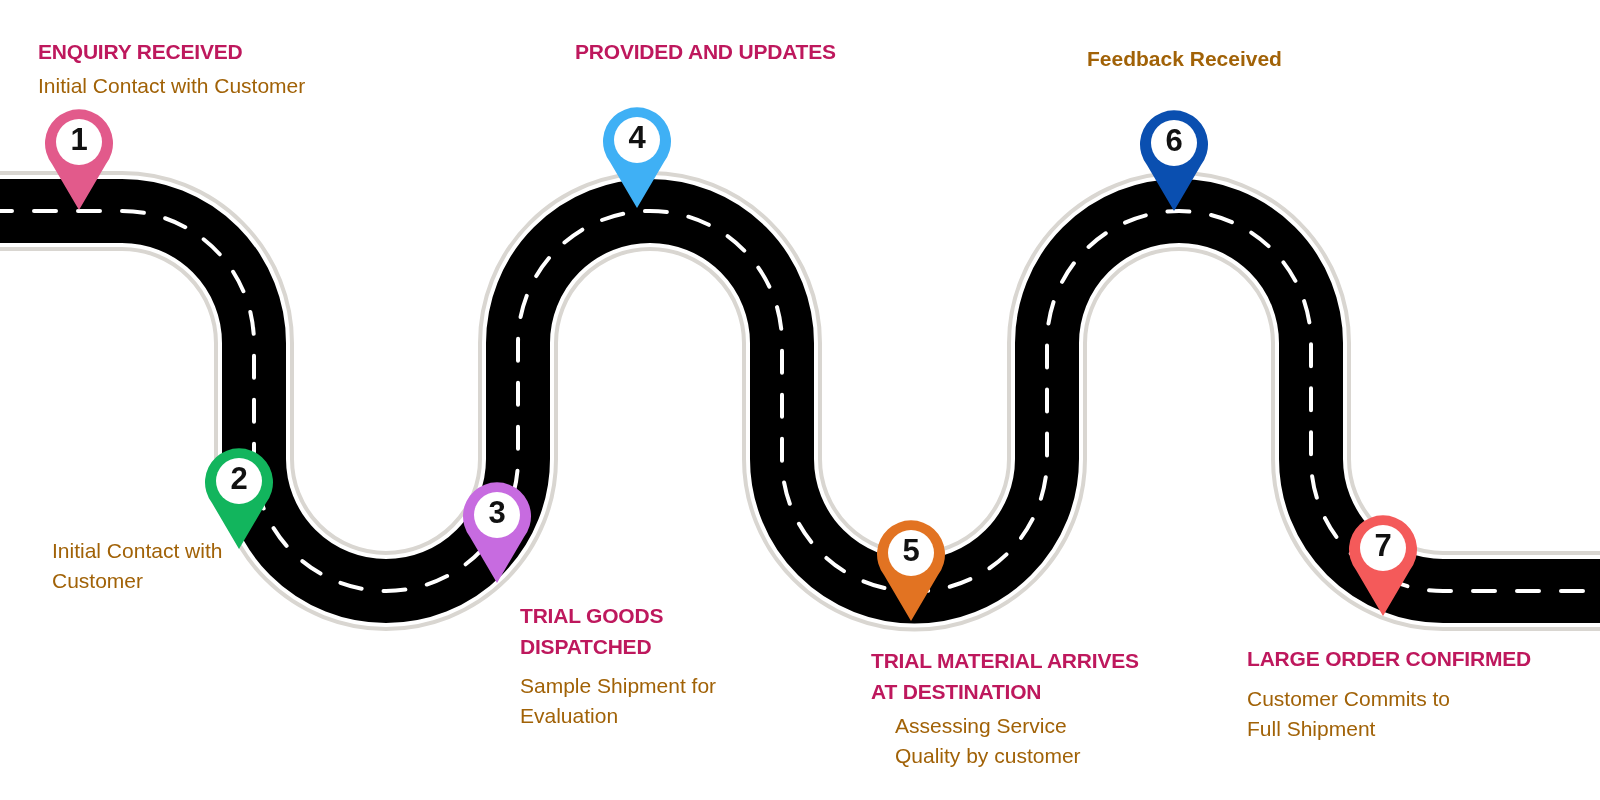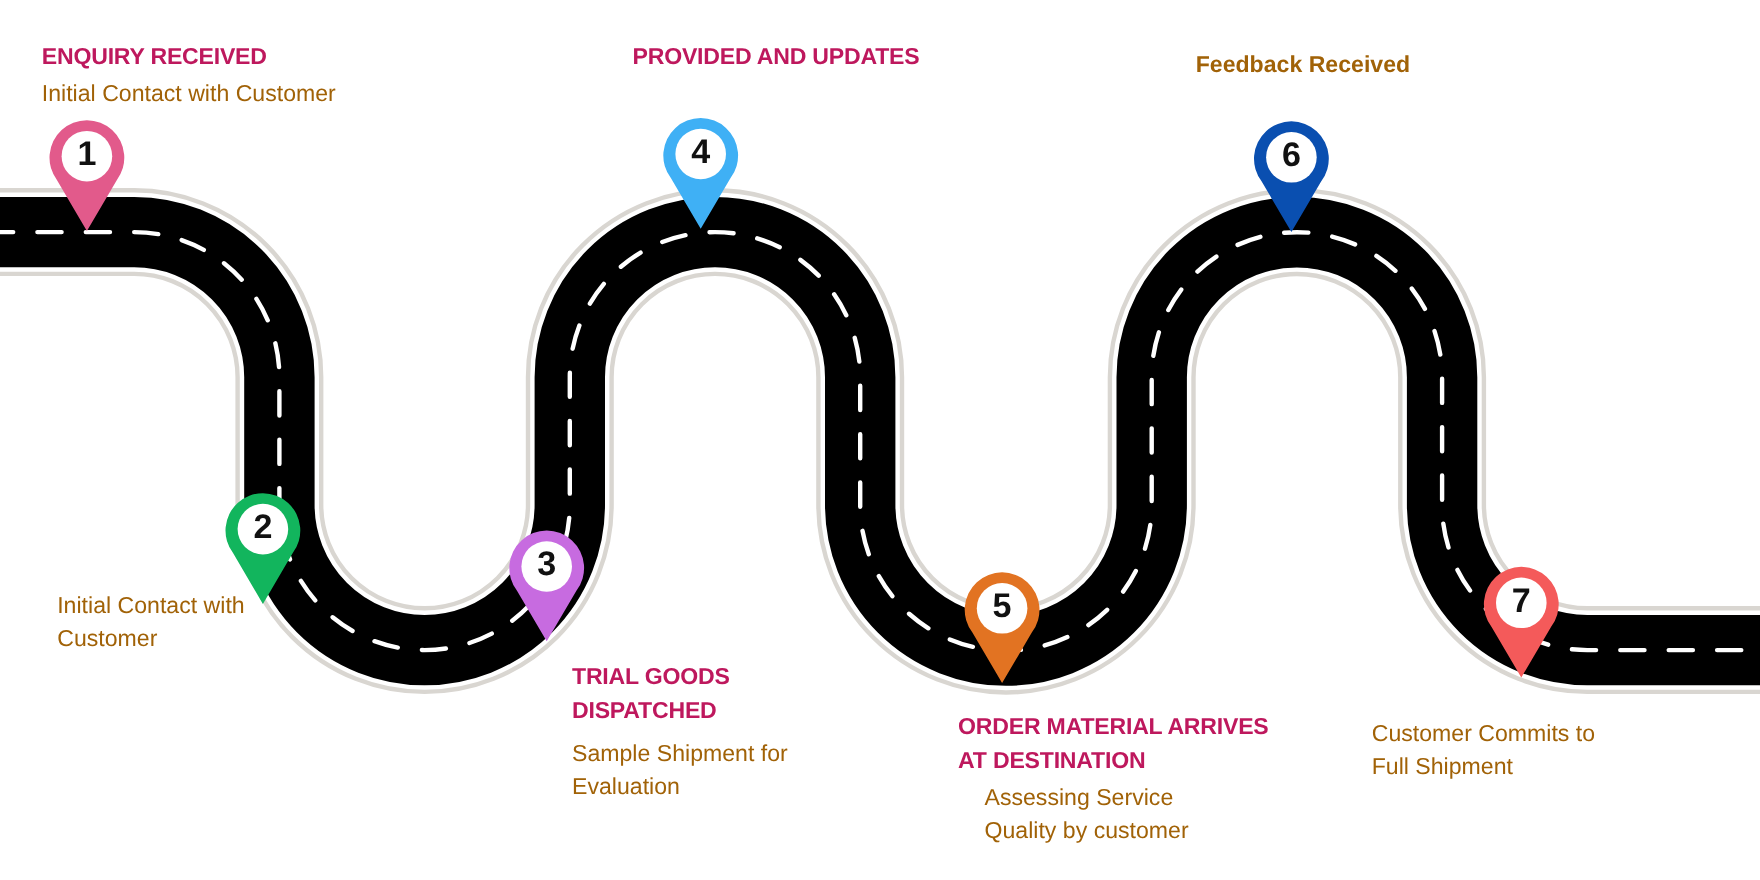--- a/index.html
+++ b/index.html
@@ -66,21 +66,21 @@
 </div>
 <div class="pin" style="left:602px; top:106px;">
   <svg width="70" height="104" viewBox="0 0 70 104">
       <path class="pin-shape" d="M35 102 L8 56 A34 34 0 1 1 62 56 Z" fill="#3fb0f5"></path>
       <circle cx="35" cy="34" r="23" fill="#fff"></circle>
     </svg>
   <div class="pin-num">4</div>
 </div>
 
 <div class="step" style="left:871px; top:645px;">
-  <div class="title">ORDER MATERIAL ARRIVES
+  <div class="title">TRIAL MATERIAL ARRIVES
 AT DESTINATION</div>
   <div class="desc" style="margin-top:4px;margin-left:24px;">Assessing Service
 Quality by customer</div>
 </div>
 <div class="pin" style="left:876px; top:519px;">
   <svg width="70" height="104" viewBox="0 0 70 104">
       <path class="pin-shape" d="M35 102 L8 56 A34 34 0 1 1 62 56 Z" fill="#e27322"></path>
       <circle cx="35" cy="34" r="23" fill="#fff"></circle>
     </svg>
   <div class="pin-num">5</div>
@@ -91,20 +91,21 @@
 </div>
 <div class="pin" style="left:1139px; top:109px;">
   <svg width="70" height="104" viewBox="0 0 70 104">
       <path class="pin-shape" d="M35 102 L8 56 A34 34 0 1 1 62 56 Z" fill="#0a4fb0"></path>
       <circle cx="35" cy="34" r="23" fill="#fff"></circle>
     </svg>
   <div class="pin-num">6</div>
 </div>
 
 <div class="step" style="left:1247px; top:643px;">
+  <div class="title">LARGE ORDER CONFIRMED</div>
   <div class="desc" style="margin-top:10px;">Customer Commits to
 Full Shipment</div>
 </div>
 <div class="pin" style="left:1348px; top:514px;">
   <svg width="70" height="104" viewBox="0 0 70 104">
       <path class="pin-shape" d="M35 102 L8 56 A34 34 0 1 1 62 56 Z" fill="#f45a5a"></path>
       <circle cx="35" cy="34" r="23" fill="#fff"></circle>
     </svg>
   <div class="pin-num">7</div>
 </div>

